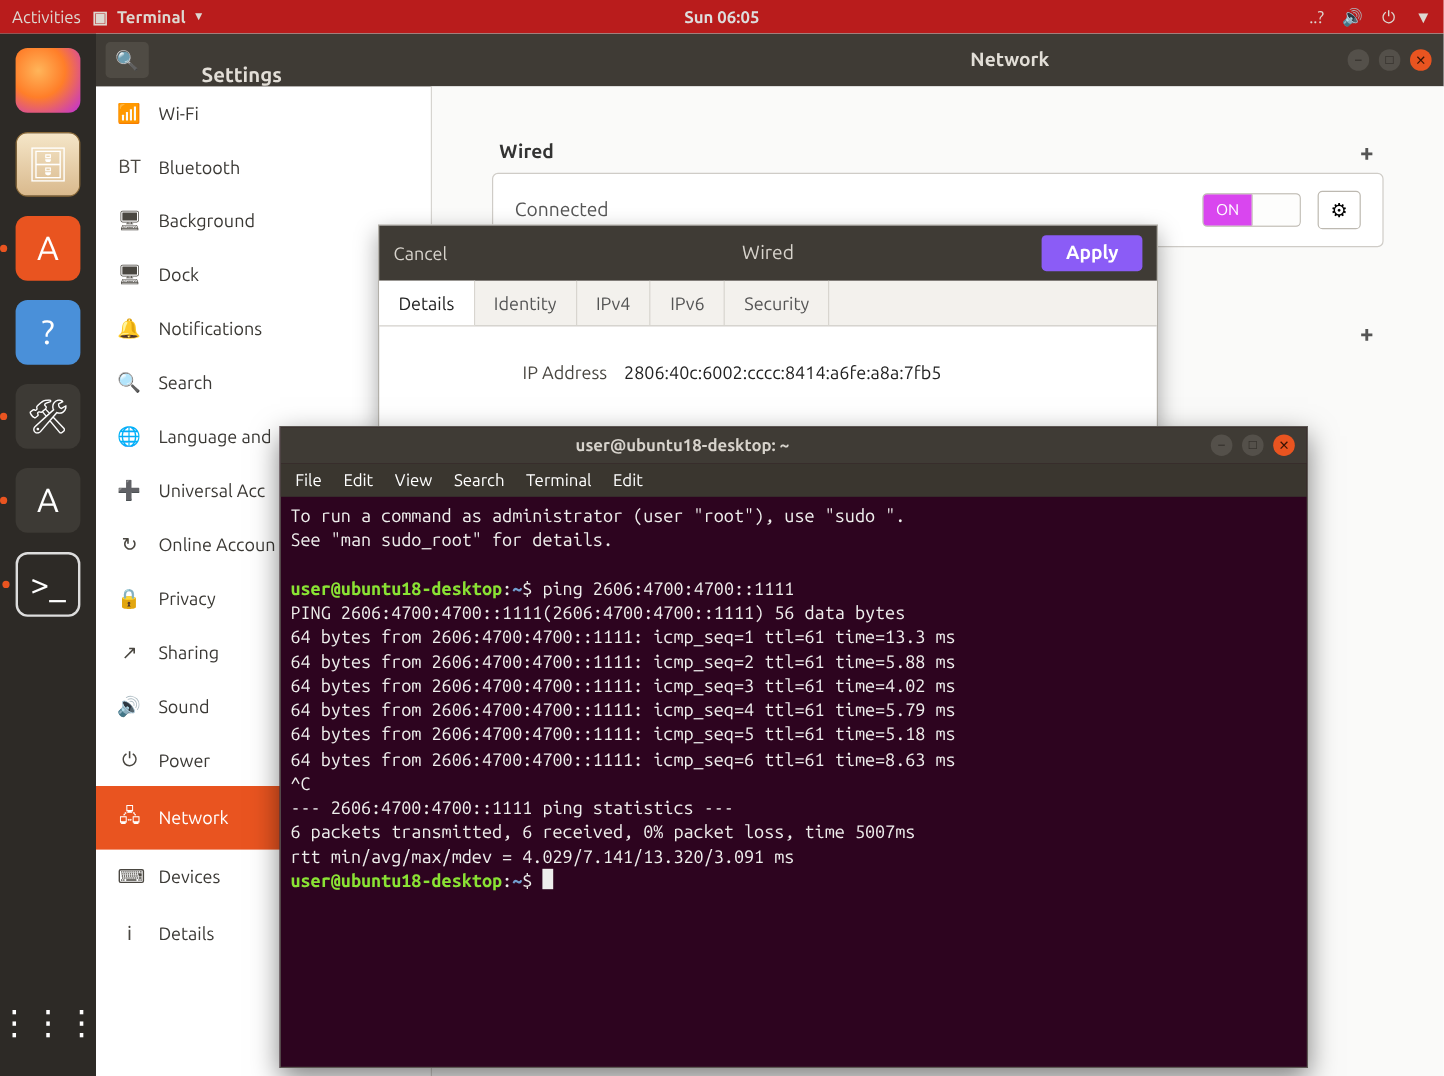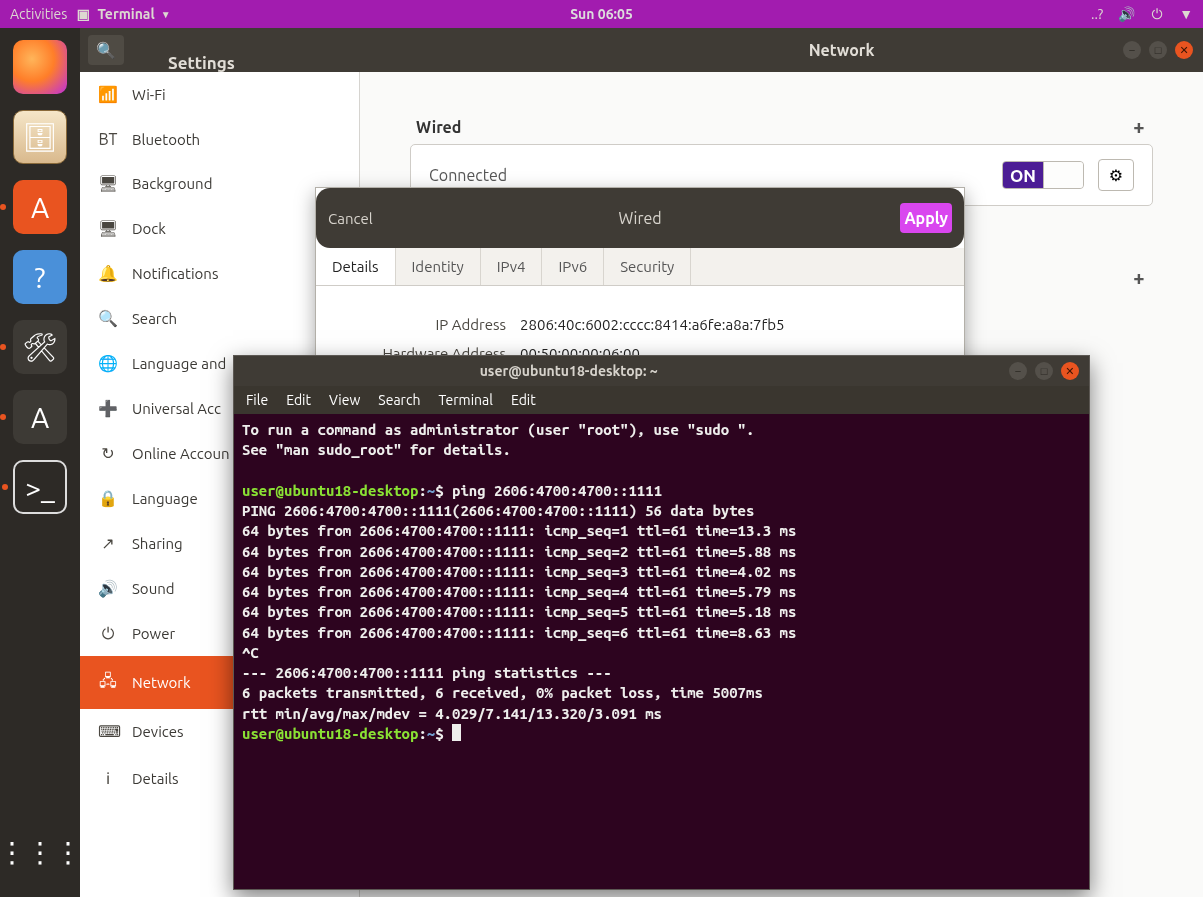--- a/index.html
+++ b/index.html
@@ -1,18 +1,18 @@
 <!DOCTYPE html>
 <html><head>
 <meta charset="utf-8">
 <style>
   * { box-sizing: border-box; margin: 0; padding: 0; }
   html, body { width: 1203px; height: 897px; font-family: Ubuntu, "Segoe UI", Arial, sans-serif; background: #fff; overflow: hidden; }
   
-  .topbar { position: absolute; top:0; left:0; right:0; height:28px; background:#a21caf; color:#ddd8d1; display:flex; align-items:center; font-size:14px; padding:0 10px; }
+  .topbar { position: absolute; top:0; left:0; right:0; height:28px; background:#b91c1c; color:#ddd8d1; display:flex; align-items:center; font-size:14px; padding:0 10px; }
   .tb-left, .tb-center, .tb-right { display:flex; align-items:center; gap:8px; }
   .tb-center { position:absolute; left:50%; transform:translateX(-50%); font-weight:600; color:#ddd; }
   .tb-right { margin-left:auto; gap:14px; }
   .tb-app { display:flex; align-items:center; gap:6px; font-weight:600; }
   .tb-app .tri { font-size:10px; }
   .tb-icon { width:16px; height:16px; display:inline-flex; align-items:center; justify-content:center; }
   
   .dock { position:absolute; top:28px; left:0; bottom:0; width:80px; background:#2d2a26; display:flex; flex-direction:column; align-items:center; padding-top:12px; gap:16px; }
   .dock .app { width:54px; height:54px; border-radius:10px; display:flex; align-items:center; justify-content:center; font-size:28px; color:#fff; position:relative; }
   .dock .app.selected::before { content:""; position:absolute; left:-13px; top:50%; transform:translateY(-50%); width:6px; height:6px; border-radius:3px; background:#e95420; }
@@ -38,48 +38,48 @@
   .sitem { display:flex; align-items:center; gap:14px; padding:13px 18px; font-size:15px; color:#3b3935; cursor:pointer; }
   .sitem.active { background:#e95420; color:#fff; }
   .sitem .sicon { width:20px; text-align:center; color:#4a4741; font-size:16px;}
   .sitem.active .sicon { color:#fff; }
   .main { flex:1; padding:26px 50px; position:relative; background:#fafaf9; }
   .section-title { font-weight:700; color:#333; margin:10px 0 8px 6px;}
   .card { border:1px solid #cfccc7; border-radius:5px; background:#fff; }
   .cardrow { display:flex; align-items:center; padding:14px 18px; gap:14px;}
   .switch { position:relative; width:82px; height:28px; border-radius:4px; display:flex; align-items:center; background:#e6e3de; border:1px solid #bdb9b1;}
   .switch .knob { width:40px; height:26px; background:#fdfdfc; border-left:1px solid #bdb9b1; border-radius:0 3px 3px 0;}
-  .switch .lbl { flex:1; text-align:center; color:#fff; background:#4c1d95; border-radius:3px 0 0 3px; height:100%; display:flex; align-items:center; justify-content:center; font-weight:700; font-size:17px;}
+  .switch .lbl { flex:1; text-align:center; color:#fff; background:#d946ef; border-radius:3px 0 0 3px; height:100%; display:flex; align-items:center; justify-content:center; font-weight:400; font-size:13px;}
   .gearbtn { width:36px; height:32px; border:1px solid #bdb9b1; border-radius:4px; display:flex; align-items:center; justify-content:center; }
   .plusbtn { font-size:20px; font-weight:700; color:#555; width:28px; text-align:center;}
   .grouphdr { display:flex; align-items:center; margin-top:10px;}
   .grouphdr .spacer{flex:1;}
   
   .dialog { position:absolute; top:187px; left:315px; width:650px; background:#fff; border:1px solid #b3b0a9; box-shadow:0 6px 18px rgba(0,0,0,.35); }
-  .dbar { height:60px; background:#3f3b35; display:flex; align-items:center; padding:0 12px; color:#ddd;border-radius:14px;}
+  .dbar { height:46px; background:#3f3b35; display:flex; align-items:center; padding:0 12px; color:#ddd;}
   .dbar .dtitle { position:absolute; left:50%; transform:translateX(-50%); font-size:16px; color:#d7d3cc;}
   .dbar .cancel { color:#d7d3cc; font-size:15px; cursor:pointer;}
-  .dbar .apply  { margin-left:auto; background:#d946ef; color:#fff; padding:6px 4px; border-radius:4px; font-weight:600; cursor:pointer;}
+  .dbar .apply  { margin-left:auto; background:#8b5cf6; color:#fff; padding:6px 20px; border-radius:4px; font-weight:600; cursor:pointer;}
   .tabs { display:flex; background:#f3f1ed; border-bottom:1px solid #cfccc7;}
   .tab  { padding:10px 16px; font-size:15px; color:#555; cursor:pointer; border-right:1px solid #d8d5cf;}
   .tab.active { background:#fff; color:#222; }
   .dbody { padding:18px 20px 28px 20px; font-size:15px; color:#3a3834;}
   .drow { display:flex; gap:14px; margin:12px 0;}
   .drow .k { width:170px; text-align:right; color:#4a4741;}
   .drow .v { flex:1; color:#222;}
   
   .terminal { position:absolute; top:355px; left:233px; width:857px; height:535px; background:#2d041f; color:#eee; box-shadow:0 8px 22px rgba(0,0,0,.5); border:1px solid #5c5853; }
   .terminal .tbar { height:30px; background:#3f3b35; display:flex; align-items:center; padding:0 10px; color:#d7d3cc; font-size:14px;}
   .terminal .tbar .ttl { margin:12px auto; font-weight:600;}
   .terminal .tbar .wincontrols{display:flex; gap:8px; margin-left:auto;}
   .terminal .menu { height:28px; background:#3a362f; display:flex; align-items:center; gap:18px; padding:0 12px; font-size:14px; color:#ffffff;}
   .terminal .screen { padding:6px 8px 8px 8px; font-family: "Ubuntu Mono","DejaVu Sans Mono",monospace; font-size:15px; line-height:1.35; white-space:pre; }
   .tg { color:#8ae234; font-weight:bold; } 
   .tb { color:#729fcf; font-weight:bold; } 
-  .tw { color:#eeeeec;font-weight:bold; }
+  .tw { color:#eeeeec; }
   .cursor { display:inline-block; width:9px; height:17px; background:#eeeeec; vertical-align:-2px;}
   .cursor-ptr { position:absolute; top:162px; left:94px; font-size:18px; color:#fff; pointer-events:none;}
 </style>
 </head>
 <body>
 
 <div class="topbar">
   <div class="tb-left">
     <span>Activities</span>
     <span class="tb-app">
@@ -154,21 +154,21 @@
         <div class="sitem">
           <span class="sicon">➕</span>
           <span>Universal Acc</span>
         </div>
         <div class="sitem">
           <span class="sicon">↻</span>
           <span>Online Accoun</span>
         </div>
         <div class="sitem">
           <span class="sicon">🔒</span>
-          <span>Language</span>
+          <span>Privacy</span>
         </div>
         <div class="sitem">
           <span class="sicon">↗</span>
           <span>Sharing</span>
         </div>
         <div class="sitem">
           <span class="sicon">🔊</span>
           <span>Sound</span>
         </div>
         <div class="sitem">
@@ -226,24 +226,20 @@
       <div class="tab active">Details</div>
       <div class="tab">Identity</div>
       <div class="tab">IPv4</div>
       <div class="tab">IPv6</div>
       <div class="tab">Security</div>
     </div>
   <div class="dbody" id="dbody">
       <div class="drow">
         <div class="k">IP Address</div>
         <div class="v">2806:40c:6002:cccc:8414:a6fe:a8a:7fb5</div>
-      </div>
-      <div class="drow">
-        <div class="k">Hardware Address</div>
-        <div class="v">00:50:00:00:06:00</div>
       </div>
     </div>
 </div>
 
 <div class="terminal">
   <div class="tbar">
     <span style="width:60px"></span>
     <span class="ttl">user@ubuntu18-desktop: ~</span>
     <div class="wincontrols">
       <div class="winbtn">–</div>

